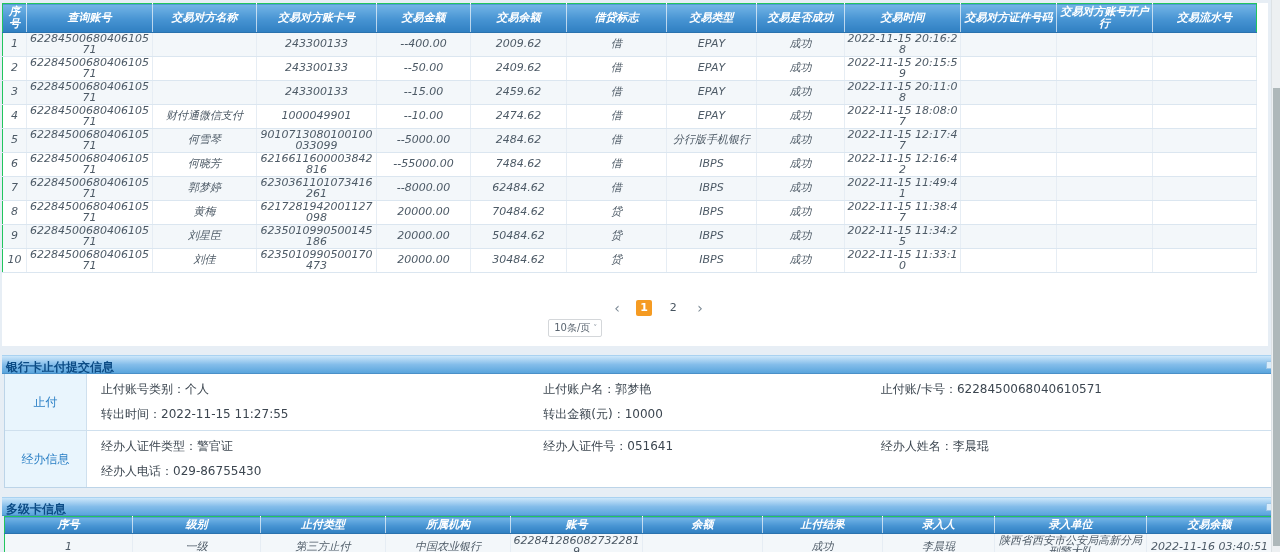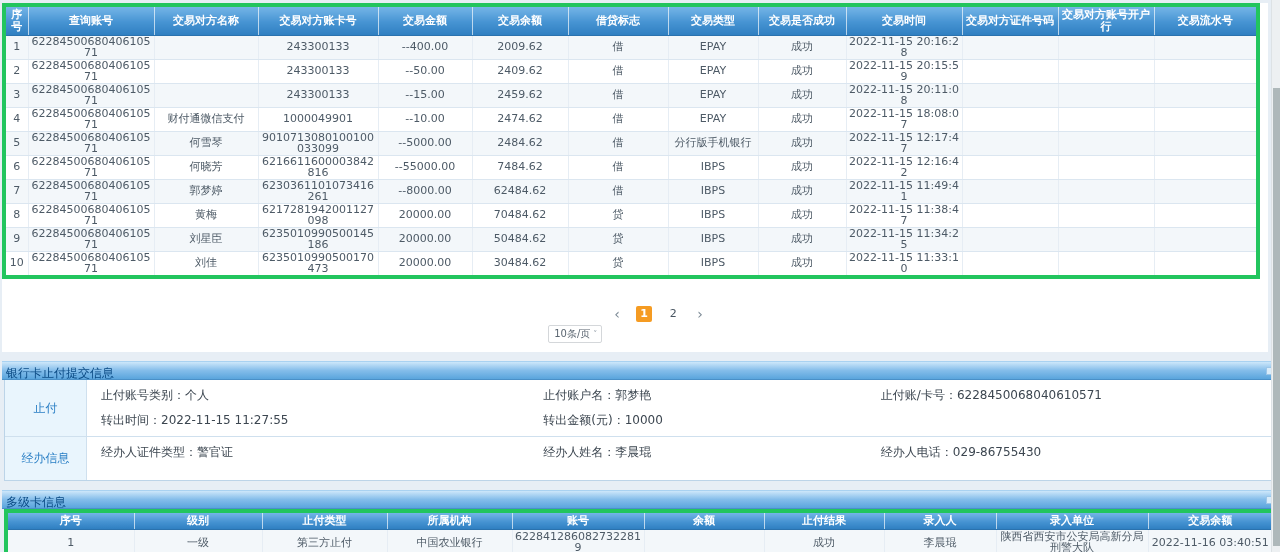--- a/index.html
+++ b/index.html
@@ -5,21 +5,21 @@
   * { margin:0; padding:0; box-sizing:border-box; }
   html,body { width:1280px; height:552px; overflow:hidden; }
   body {
     background:#e7eef5;
     font-family:"DejaVu Sans", sans-serif;
     position:relative;
   }
   .content { padding:3px 14px 0 2px; }
 
   
-  table { border-collapse:collapse; table-layout:fixed; background:#fff; border:4px solid #22c55e; }
+  table { border-collapse:collapse; table-layout:fixed; background:#fff; border:1px solid #22c55e;font-style:italic; }
   th {
     background:linear-gradient(#74b5e7,#4693d2 55%,#2f7fc1);
     color:#fff; font-size:11px; font-weight:bold;
     padding:2px 1px; line-height:12px; text-align:center; vertical-align:middle;
     border-left:1px solid rgba(255,255,255,.65);
     border-bottom:1px solid #2a72ae;
   }
   th:first-child { border-left:none; }
   td {
     font-size:11px; line-height:10.5px; color:#4d5a66; text-align:center; vertical-align:middle;
@@ -44,21 +44,21 @@
   .page-num { display:inline-block; min-width:16px; height:16px; line-height:16px; font-size:11px; color:#46535f; margin:0 4px; vertical-align:middle; cursor:pointer; }
   .page-num.active { background:#f59b22; color:#fff; border-radius:2px; font-weight:bold; }
 
   
   .section-bar {
     width:1280px; height:19px; margin-top:9px; position:relative;
     background:linear-gradient(#cde7fa,#84bdea 50%,#5aa5dd);
     border-top:1px solid #a9d2f1; border-bottom:1px solid #4a90c8;
   }
   .section-bar .bar-title {
-    font-size:12px; font-weight:normal; color:#0b4b85; line-height:17px; padding-left:4px; display:inline-block;
+    font-size:12px; font-weight:bold; color:#0b4b85; line-height:17px; padding-left:4px; display:inline-block;
   }
   .collapse-box {
     position:absolute; right:8px; top:5px; width:8px; height:8px;
     background:#d9ecfa; border:1px solid #9cc6e8; cursor:pointer;
   }
 
   
   .info-box { width:1268px; margin-left:2px; background:#fff; border:1px solid #bcd4e8; border-top:none; }
   .info-row { display:flex; border-bottom:1px solid #cfe0ee; }
   .info-row:last-child { border-bottom:none; }
@@ -304,20 +304,21 @@
           <span>转出时间：2022-11-15 11:27:55</span>
           <span>转出金额(元)：10000</span>
         </div>
       </div>
     </div>
     <div class="info-row">
       <div class="info-label">经办信息</div>
       <div class="info-content">
         <div class="fields-grid">
           <span>经办人证件类型：警官证</span>
+          <span>经办人证件号：051641</span>
           <span>经办人姓名：李晨琨</span>
           <span>经办人电话：029-86755430</span>
           <span></span>
           <span></span>
         </div>
       </div>
     </div>
   </div>
 
   <div class="section-bar">

